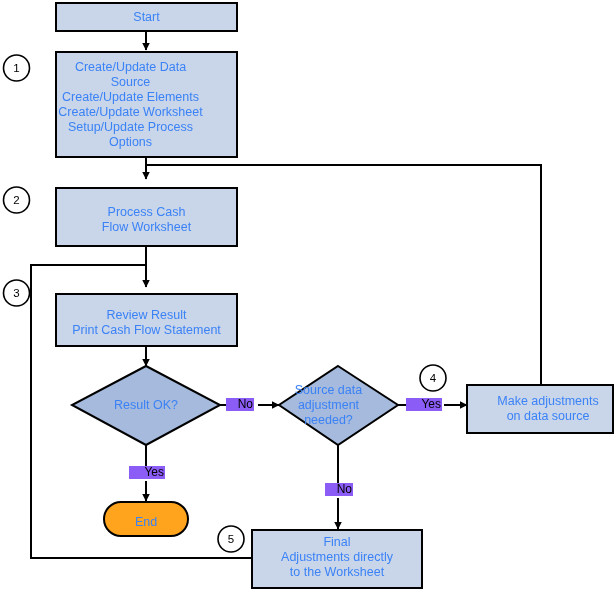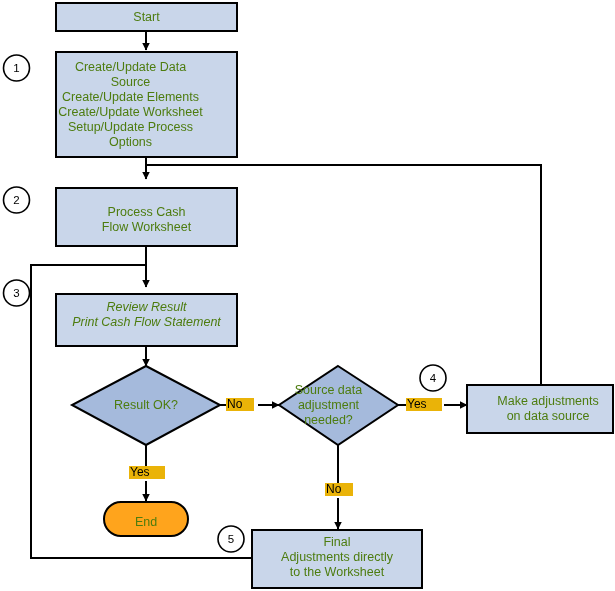--- a/index.html
+++ b/index.html
@@ -24,32 +24,32 @@
     width: 615px;
     height: 591px;
   }
   .node-label {
     position: absolute;
     display: flex;
     align-items: center;
     justify-content: center;
     text-align: center;
     font-size: 12.5px;
-    color: #4d7c0f;
+    color: #3b82f6;
     line-height: 15px;
     pointer-events: none;
     white-space: pre-line;
   }
   .edge-label {
     position: absolute;
     font-size: 12px;
     color: #000000;
-    text-align: left;
+    text-align: right;
     line-height: 13px;
-    background: #eab308;
+    background: #8b5cf6;
     padding: 0 1px;
   }
   .step-num {
     position: absolute;
     font-size: 11.5px;
     color: #000000;
     text-align: center;
     width: 28px;
     line-height: 28px;
   }
@@ -122,21 +122,21 @@
 
   <div class="node-label" style="left:56px; top:52px; width:149px; height:105px;">Create/Update Data Source
 Create/Update Elements
 Create/Update Worksheet
 Setup/Update Process
 Options</div>
 
   <div class="node-label" style="left:56px; top:188px; width:181px; height:64px;">Process Cash
 Flow Worksheet</div>
 
-  <div class="node-label" style="left:56px; top:286px; width:181px; height:58px;font-style:italic;">Review Result
+  <div class="node-label" style="left:56px; top:294px; width:181px; height:58px;">Review Result
 Print Cash Flow Statement</div>
 
   <div class="node-label" style="left:72px; top:390px; width:148px; height:30px;text-align:center;">Result OK?</div>
 
   <div class="node-label" style="left:270px; top:381px; width:117px; height:48px;">Source data
 adjustment
 needed?</div>
 
   <div class="node-label" style="left:467px; top:385px; width:146px; height:48px;padding-left:8px;">Make adjustments
 on data source</div>

